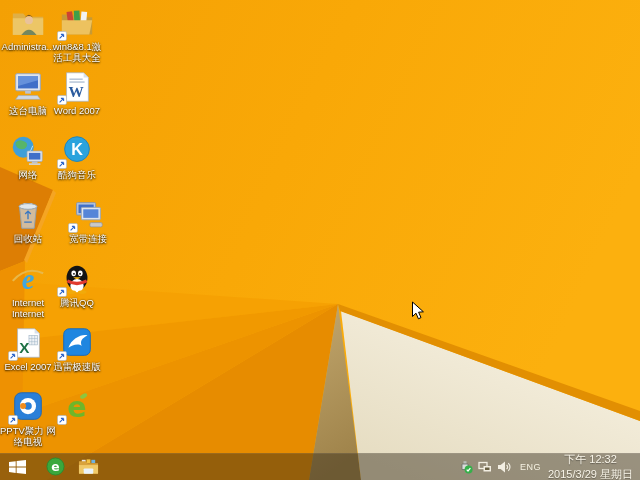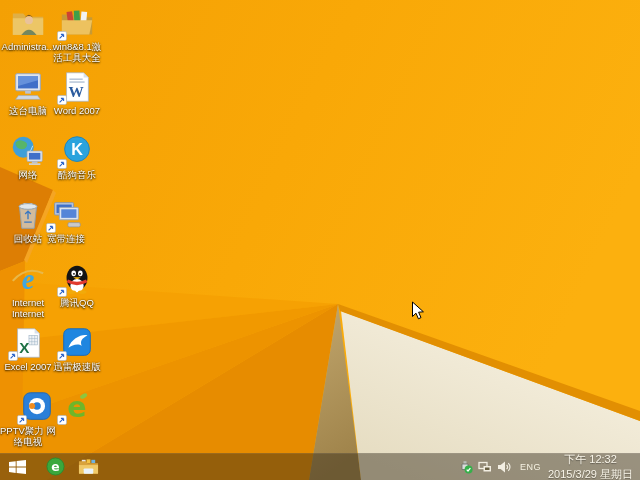--- a/index.html
+++ b/index.html
@@ -156,21 +156,21 @@
             <path d="M11 8 L29 8 L26.5 31 L13.5 31 Z" fill="#cdd6de" opacity="0.7"></path>
             <path d="M11 8 L29 8 L26.5 31 L13.5 31 Z" fill="none" stroke="#94a2ae"></path>
             <circle cx="17" cy="6.8" r="2.4" fill="#eef2f6"></circle>
             <circle cx="23" cy="6.4" r="2" fill="#e4eaf0"></circle>
             <ellipse cx="20" cy="8" rx="9.5" ry="3" fill="#dfe6ec" stroke="#94a2ae"></ellipse>
             <path d="M17 16 l3 -3 3 3 M20 13.5 v8 M16 24.5 h8" stroke="#3a78c2" stroke-width="1.4" fill="none"></path>
           </svg>
         </div>
         <div class="dlabel">回收站</div>
       </div>
-      <div class="dicon" style="left: 38px; top: 198px; justify-content: space-between;">
+      <div class="dicon" style="left: 60px; top: 198px; justify-content: space-between;">
         <div class="glyph">
           <svg class="main" viewBox="0 0 40 34">
             <rect x="8" y="4" width="20" height="13" rx="1" fill="#b7c6dd" stroke="#8796ac"></rect>
             <rect x="10" y="6" width="16" height="9" fill="#3f6fc8"></rect>
             <rect x="13" y="9" width="20" height="13" rx="1" fill="#dde4ee" stroke="#9aa8bc"></rect>
             <rect x="15" y="11" width="16" height="9" fill="#5585d8"></rect>
             <rect x="22" y="25" width="13" height="4.5" rx="1.5" fill="#c9c9c9" stroke="#8f8f8f" stroke-width="0.7"></rect>
           </svg>
           <svg class="badge" viewBox="0 0 10 10">
             <rect x="0.5" y="0.5" width="9" height="9" rx="1.4" fill="#fff" stroke="#aab4c0" stroke-width="0.6"></rect>
@@ -231,21 +231,21 @@
             <rect x="6" y="2" width="28" height="28" rx="6" fill="#1f86e0" stroke="#1668b8"></rect>
             <path d="M11 22 C14 12 26 7 31 9 C25 12 23 15 25 20 C21 17 15 19 11 22 Z" fill="#fff"></path>
           </svg>
           <svg class="badge" viewBox="0 0 10 10">
             <rect x="0.5" y="0.5" width="9" height="9" rx="1.4" fill="#fff" stroke="#aab4c0" stroke-width="0.6"></rect>
             <path d="M2.6 7.4 L6.6 3.4 M6.6 3.4 H3.9 M6.6 3.4 V6.1" stroke="#2a63c9" stroke-width="1.1" fill="none"></path>
           </svg>
         </div>
         <div class="dlabel">迅雷极速版</div>
       </div>
-      <div class="dicon" style="left: 0px; top: 390px; align-items: flex-end;">
+      <div class="dicon" style="left: 0px; top: 390px;">
         <div class="glyph">
           <svg class="main" viewBox="0 0 40 34">
             <rect x="6" y="2" width="28" height="28" rx="7" fill="#2a7fd8" stroke="#1e66b4"></rect>
             <circle cx="20" cy="16" r="8.5" fill="#fff"></circle>
             <circle cx="20" cy="16" r="4" fill="#2a7fd8"></circle>
             <circle cx="14.8" cy="16" r="3.2" fill="#f08c1e"></circle>
           </svg>
           <svg class="badge" viewBox="0 0 10 10">
             <rect x="0.5" y="0.5" width="9" height="9" rx="1.4" fill="#fff" stroke="#aab4c0" stroke-width="0.6"></rect>
             <path d="M2.6 7.4 L6.6 3.4 M6.6 3.4 H3.9 M6.6 3.4 V6.1" stroke="#2a63c9" stroke-width="1.1" fill="none"></path>

